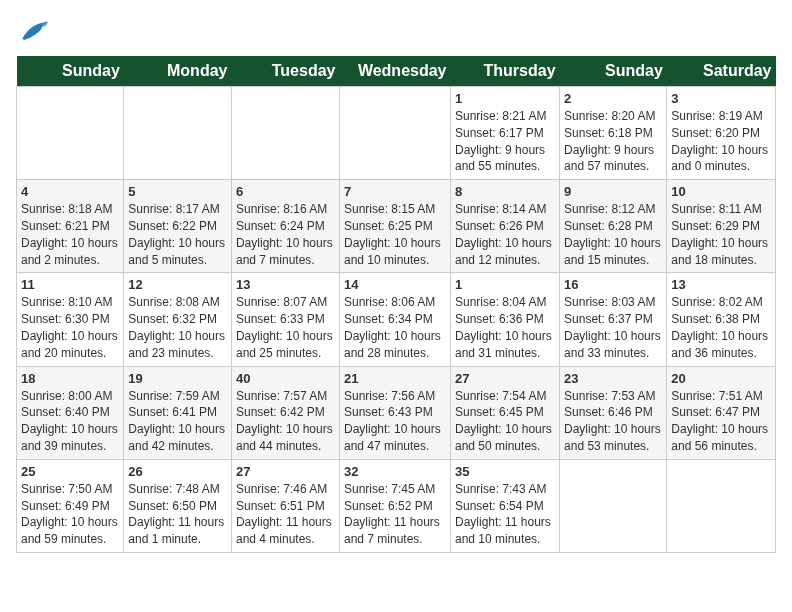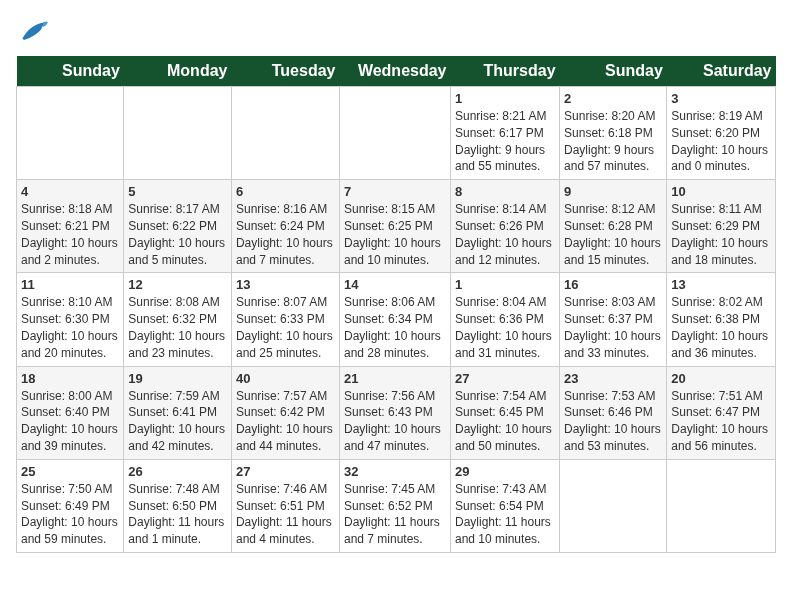--- a/index.html
+++ b/index.html
@@ -240,20 +240,20 @@
         </td>
         <td>
           <span class="day-number">27</span>
           <div class="day-info">Sunrise: 7:46 AM<br>Sunset: 6:51 PM<br>Daylight: 11 hours<br>and 4 minutes.</div>
         </td>
         <td>
           <span class="day-number">32</span>
           <div class="day-info">Sunrise: 7:45 AM<br>Sunset: 6:52 PM<br>Daylight: 11 hours<br>and 7 minutes.</div>
         </td>
         <td>
-          <span class="day-number">29</span>
+          <span class="day-number">35</span>
           <div class="day-info">Sunrise: 7:43 AM<br>Sunset: 6:54 PM<br>Daylight: 11 hours<br>and 10 minutes.</div>
         </td>
         <td></td>
         <td></td>
       </tr>
     </tbody>
 </table>
 
 </body></html>

